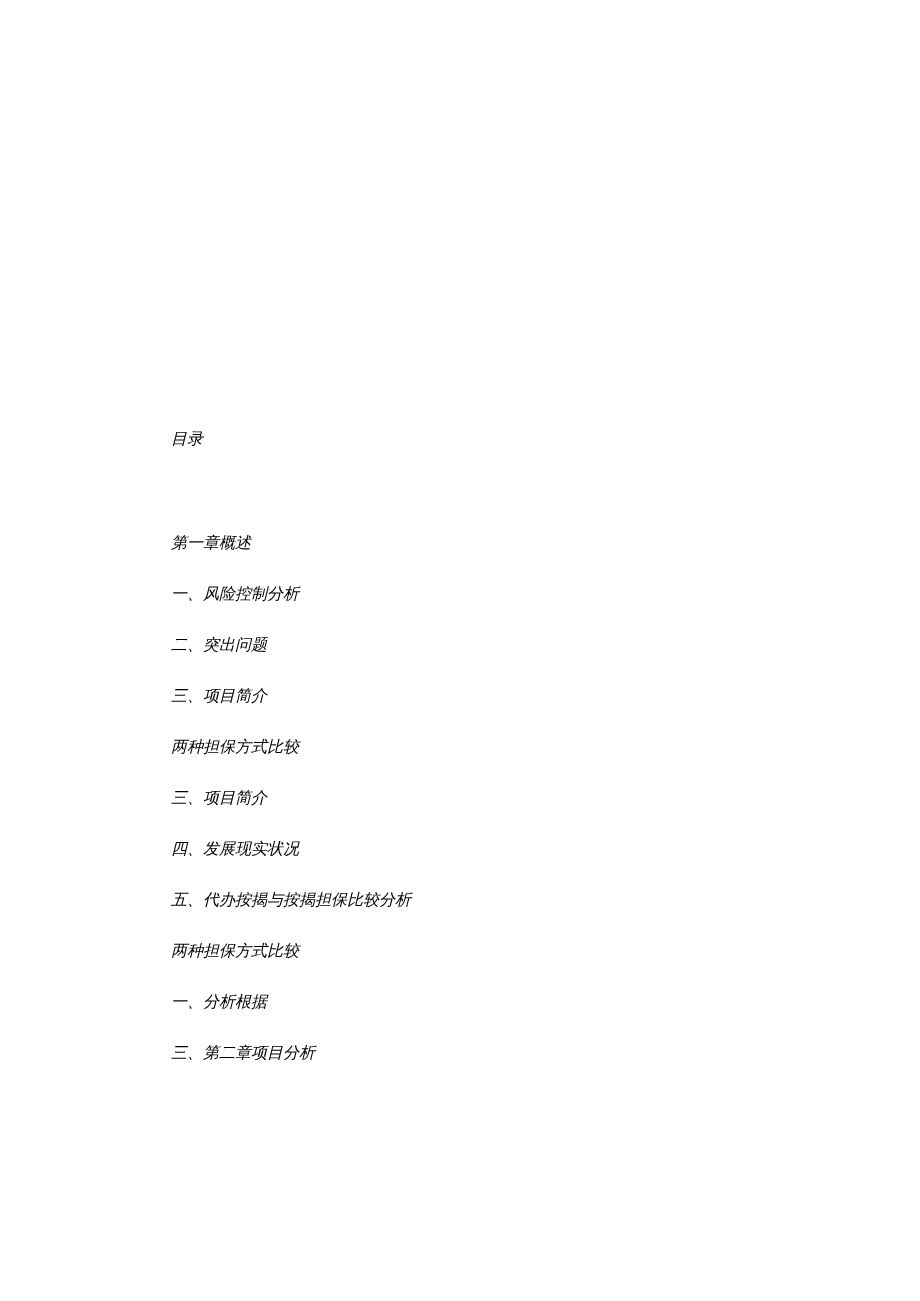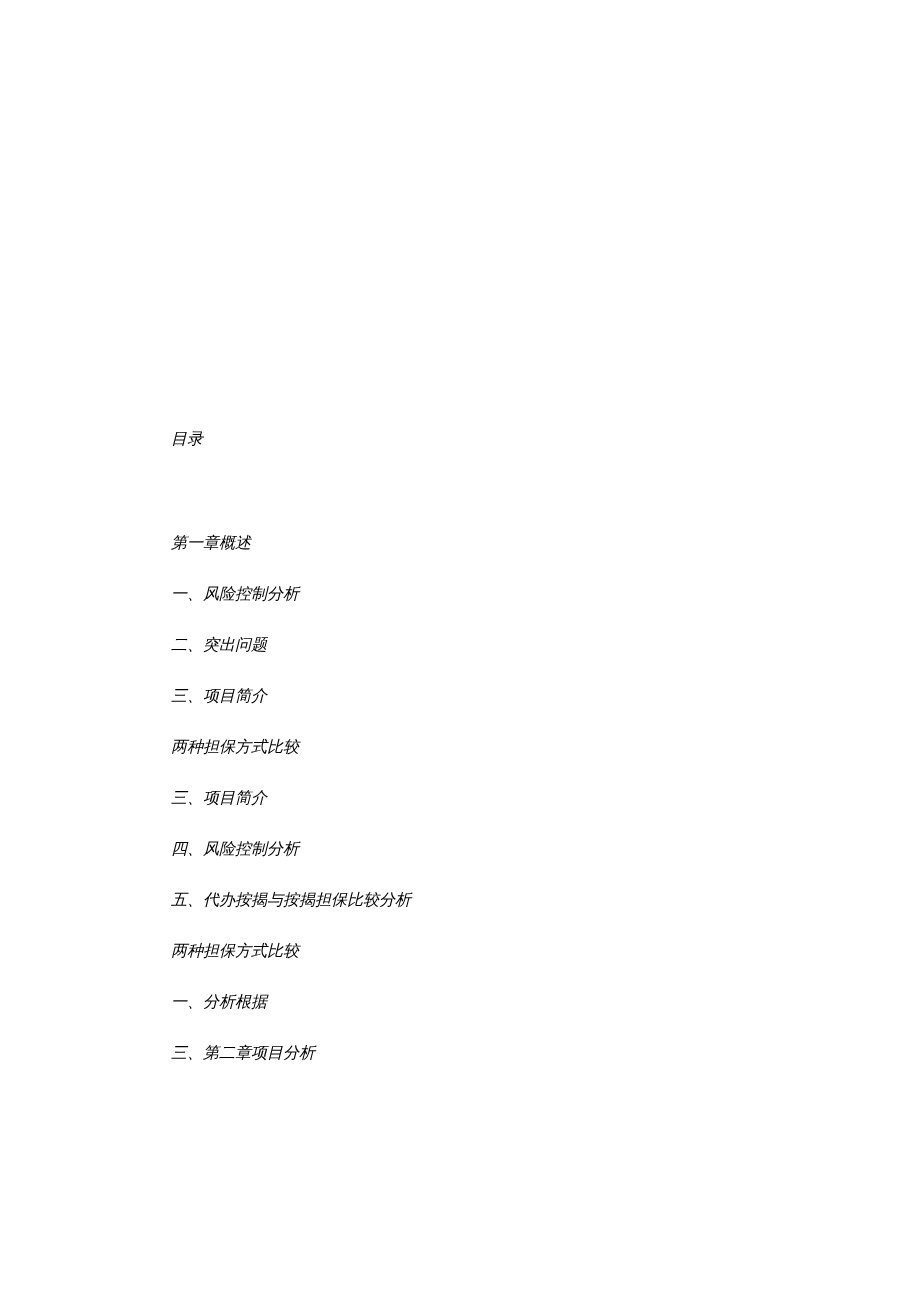--- a/index.html
+++ b/index.html
@@ -34,18 +34,18 @@
 <body>
 
 <div class="page">
   <div class="toc-title">目录</div>
   <div class="toc-line">第一章概述</div>
   <div class="toc-line">一、风险控制分析</div>
   <div class="toc-line">二、突出问题</div>
   <div class="toc-line">三、项目简介</div>
   <div class="toc-line">两种担保方式比较</div>
   <div class="toc-line">三、项目简介</div>
-  <div class="toc-line">四、风险控制分析</div>
+  <div class="toc-line">四、发展现实状况</div>
   <div class="toc-line">五、代办按揭与按揭担保比较分析</div>
   <div class="toc-line">两种担保方式比较</div>
   <div class="toc-line">一、分析根据</div>
   <div class="toc-line">三、第二章项目分析</div>
 </div>
 
 </body></html>

